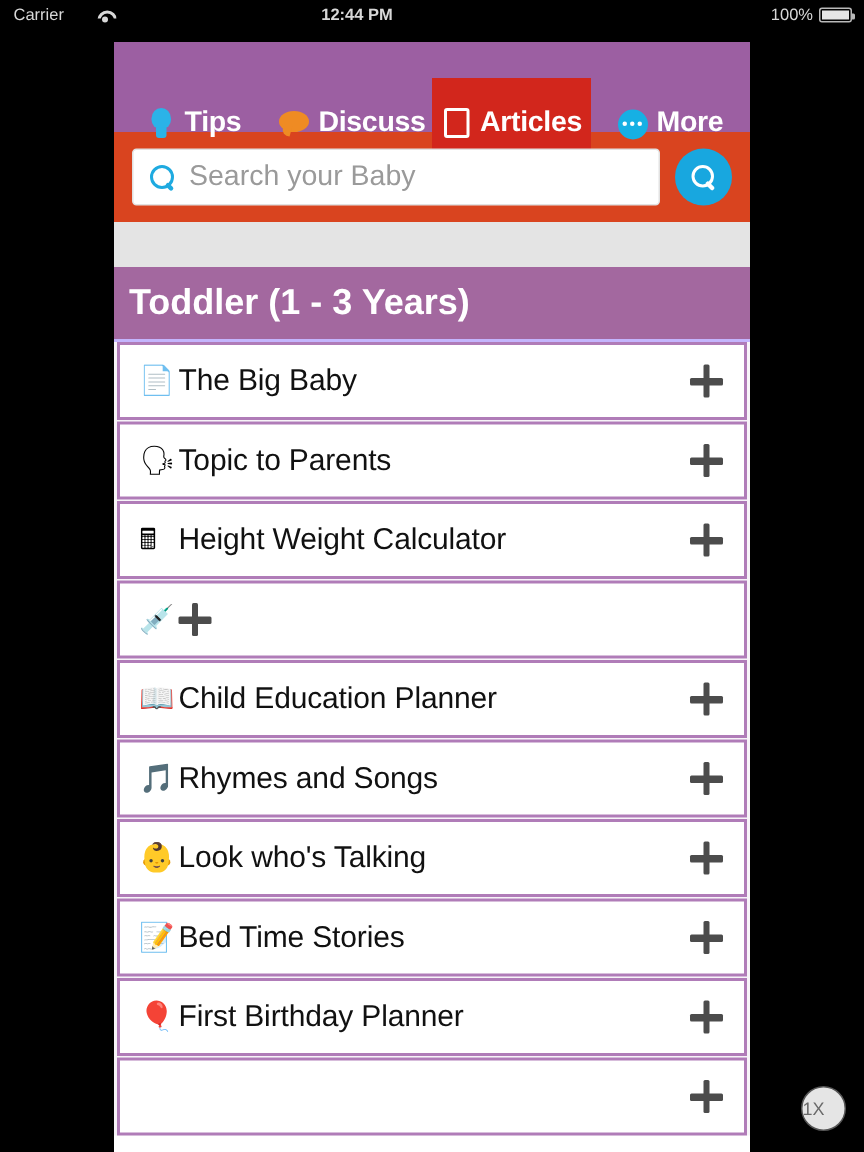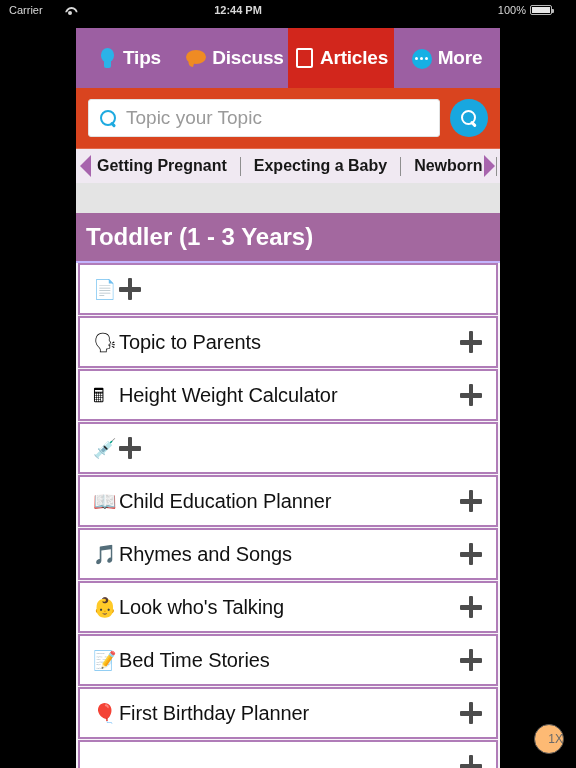--- a/index.html
+++ b/index.html
@@ -13,21 +13,21 @@
   
   .statusbar{
     position:absolute; top:0; left:0;
     width:576px; height:20px;
     display:flex; align-items:center;
     color:#d8d8d8; font-size:11px;
     background:#000;
   }
   .sb-left{ position:absolute; left:9px; display:flex; align-items:center; gap:22px;justify-content:center; }
   .sb-center{ position:absolute; left:0; width:476px; text-align:center; font-weight:bold; font-size:11px;}
-  .sb-right{ position:absolute; right:24px; display:flex; align-items:center; gap:4px; }
+  .sb-right{ position:absolute; right:8px; display:flex; align-items:center; gap:4px; }
   .wifi-ico{ display:inline-block; width:11px; height:9px; position:relative; }
   .wifi-ico::before{
     content:""; position:absolute; left:0; top:1px;
     width:9px; height:9px;
     border:2px solid #d8d8d8; border-radius:50%;
     clip-path: polygon(0 0, 100% 0, 100% 45%, 0 45%);
   }
   .wifi-ico::after{
     content:""; position:absolute; left:3.5px; top:5px;
     width:4px; height:4px; background:#d8d8d8; border-radius:50%;
@@ -49,21 +49,21 @@
     background:#fff; overflow:hidden;
   }
 
   
   .tabbar{
     display:flex; height:60px; background:#9c5fa2; width:100%;
   }
   .tab{
     flex:1; display:flex; align-items:center; justify-content:center;
     gap:5px; color:#fff; font-weight:bold; font-size:19px;
-    letter-spacing:-0.2px; cursor:pointer; height:100%;
+    letter-spacing:-0.2px; cursor:pointer; height:100%;margin-top:24px;
   }
   .tab.active{ background:#d2261c; }
   .tab-ico{ width:21px; height:21px; position:relative; flex:0 0 auto;}
   
   .ico-bulb{ }
   .ico-bulb .b{
     position:absolute; left:4px; top:0; width:13px; height:14px;
     background:#2bb3e8; border-radius:50% 50% 45% 45%;
   }
   .ico-bulb .s{
@@ -191,22 +191,22 @@
   .row-plus::after{
     content:""; position:absolute; left:8.7px; top:0; width:4.5px; height:22px;
     background:#4c4c4c; border-radius:1px;
   }
 
   
   .scale-badge{
     position:absolute; right:12px; bottom:14px;
     width:30px; height:30px; border-radius:50%;
     border:1px solid #555; color:#6a6a6a;
-    display:flex; align-items:center; justify-content:flex-end;
-    font-size:12px; cursor:pointer; background:#fdba74;
+    display:flex; align-items:center; justify-content:flex-start;
+    font-size:12px; cursor:pointer; background:#e5e5e5;
   }
 </style>
 </head>
 <body>
 
 <div class="statusbar">
   <div class="sb-left">
     <span>Carrier</span>
     <span class="wifi-ico"></span>
   </div>
@@ -254,55 +254,39 @@
             <span></span>
           </span>
       </span>
       <span>More</span>
     </div>
   </div>
 
   <div class="searchbar">
     <div class="search-field">
       <span class="sf-ico"></span>
-      <span class="sf-text">Topic your Topic</span>
+      <span class="sf-text">Search your Baby</span>
     </div>
     <div class="search-btn">
       <span class="sb-ico"></span>
     </div>
   </div>
 
-  <div class="catbar">
-    <div class="cat-scroll">
-      <span class="cat-item">Getting Pregnant</span>
-      <span class="cat-sep"></span>
-      <span class="cat-item">Expecting a Baby</span>
-      <span class="cat-sep"></span>
-      <span class="cat-item">Newborn</span>
-      <span class="cat-sep"></span>
-      <span class="cat-item">Bab</span>
-    </div>
-    <div class="arrow left">
-      <span class="chev l"></span>
-    </div>
-    <div class="arrow right">
-      <span class="chev r"></span>
-    </div>
-  </div>
 
   <div class="gap"></div>
 
   <div class="section-head">
     <span>Toddler (1 - 3 Years)</span>
   </div>
 
   <div class="list">
 
     <div class="row">
       <span class="row-emo">📄</span>
+      <span class="row-title">The Big Baby</span>
       <span class="row-plus"></span>
     </div>
 
     <div class="row">
       <span class="row-emo">🗣</span>
       <span class="row-title">Topic to Parents</span>
       <span class="row-plus"></span>
     </div>
 
     <div class="row">

